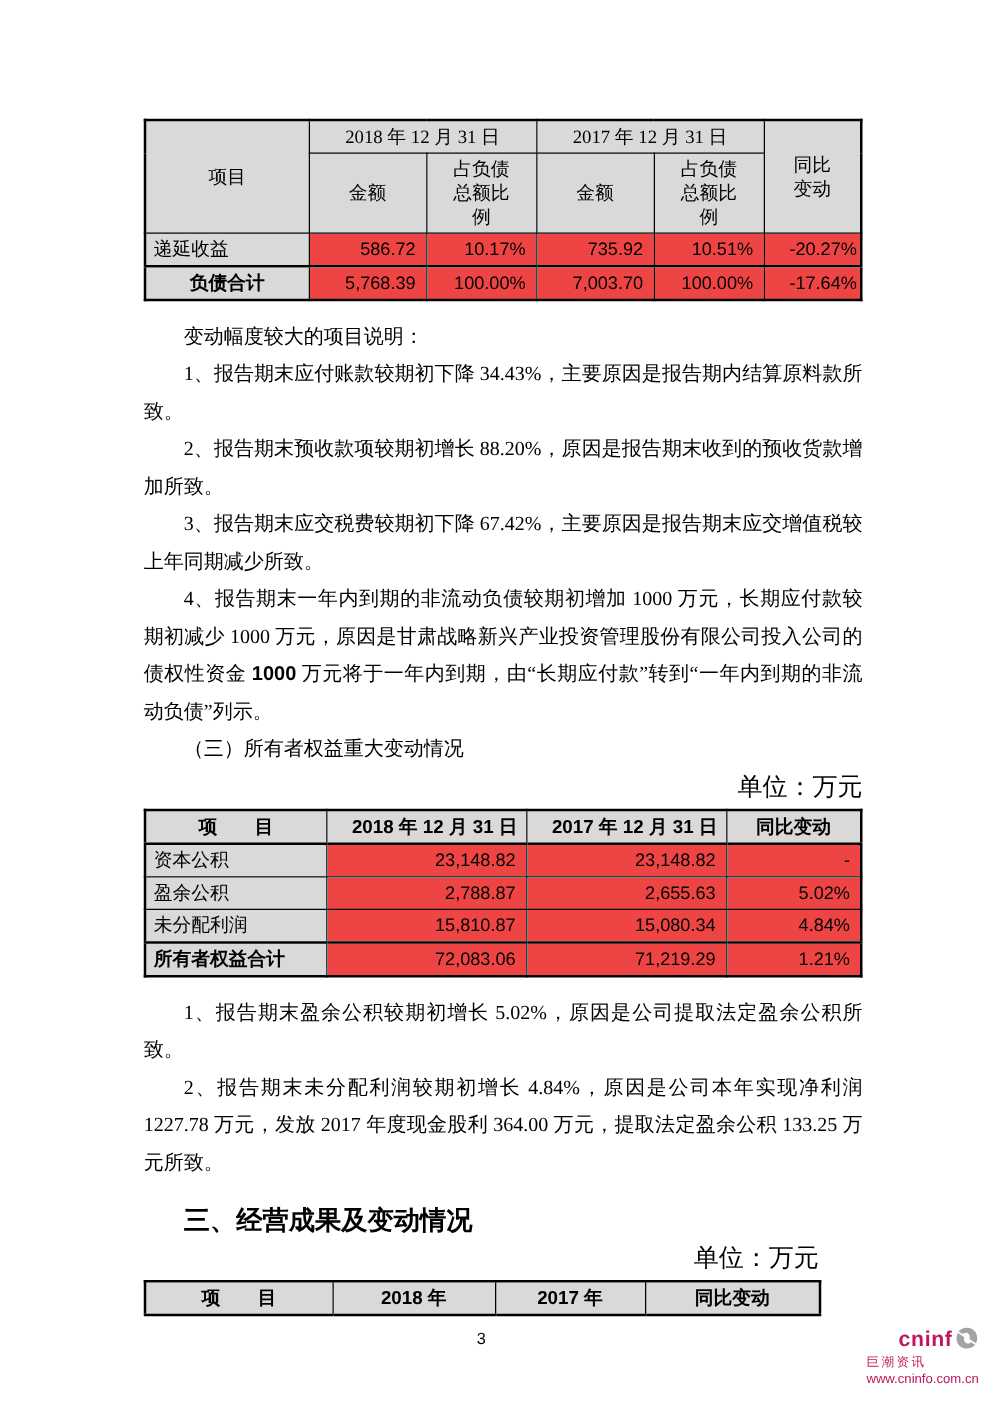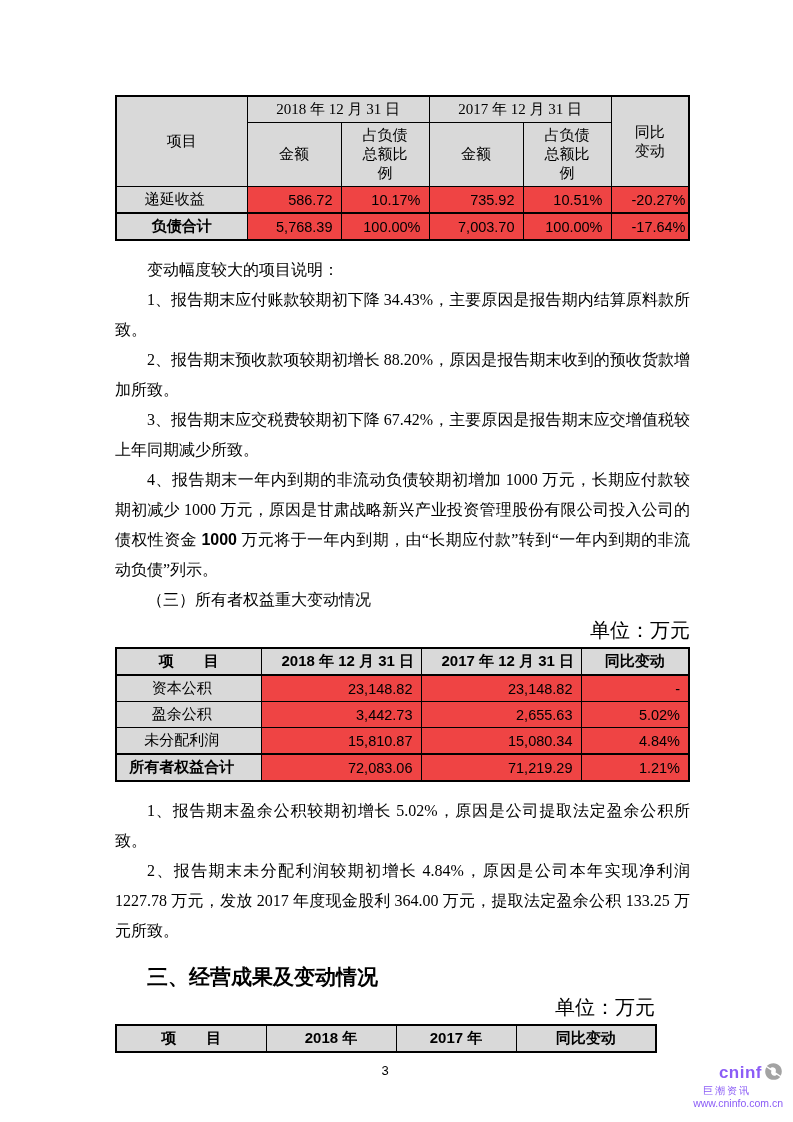--- a/index.html
+++ b/index.html
@@ -31,21 +31,21 @@
   table { border-width: 2px; }
   th, td { padding: 3px 20px; vertical-align: middle; overflow: hidden; }
   .shaded { background: #d9d9d9; }
   .num {
     text-align: right;
     font-family: "Liberation Sans", "DejaVu Sans", sans-serif;
     font-size: 14.5px;
     padding-right: 8px;
     background: #ef4444;
   }
-  .label-cell { text-align: center; padding-left: 6px; }
+  .label-cell { text-align: left; padding-left: 6px; }
   .center { text-align: center; }
   .bold { font-weight: bold; }
   .nowrap { white-space: nowrap; }
   .total-row td { border-top: 2px solid #000; }
   .hdr-sans { font-family: "Liberation Sans", "DejaVu Sans", sans-serif; font-weight: bold; }
   #table1 td, #table1 th { height: 25px; }
   #table1 .hdr-top th { height: 26px; font-weight: normal; }
   #table1 .hdr-sub th { height: 42px; font-weight: normal; }
   #table2 td, #table2 th { height: 24px; }
   #table2 .hdr-row th { height: 27px; border-bottom: 2px solid #000; }
@@ -91,22 +91,22 @@
     text-align: center;
     margin-top: 10px;
     font-size: 13px;
     font-family: "Liberation Sans", "DejaVu Sans", sans-serif;
   }
   
   .cninfo-logo {
     position: absolute;
     right: 10px;
     bottom: 12px;
-    text-align: center;
-    color: #8b5cf6;
+    text-align: left;
+    color: #be185d;
     line-height: 1.1;
   }
   .cninfo-top { display: flex; align-items: center; justify-content: flex-end; gap: 2px; }
   .cninfo-name {
     font-family: "Liberation Sans", "DejaVu Sans", sans-serif;
     font-weight: bold;
     font-size: 17px;
     letter-spacing: 0.5px;
   }
   .cninfo-caption { font-size: 10px; letter-spacing: 2px; margin-top: 1px; margin-right: 22px; }
@@ -183,21 +183,21 @@
         <th class="shaded center hdr-sans">同比变动</th>
       </tr>
       <tr>
         <td class="shaded label-cell">资本公积</td>
         <td class="num">23,148.82</td>
         <td class="num">23,148.82</td>
         <td class="num">-</td>
       </tr>
       <tr>
         <td class="shaded label-cell">盈余公积</td>
-        <td class="num">3,442.73</td>
+        <td class="num">2,788.87</td>
         <td class="num">2,655.63</td>
         <td class="num">5.02%</td>
       </tr>
       <tr>
         <td class="shaded label-cell">未分配利润</td>
         <td class="num">15,810.87</td>
         <td class="num">15,080.34</td>
         <td class="num">4.84%</td>
       </tr>
       <tr class="total-row">

